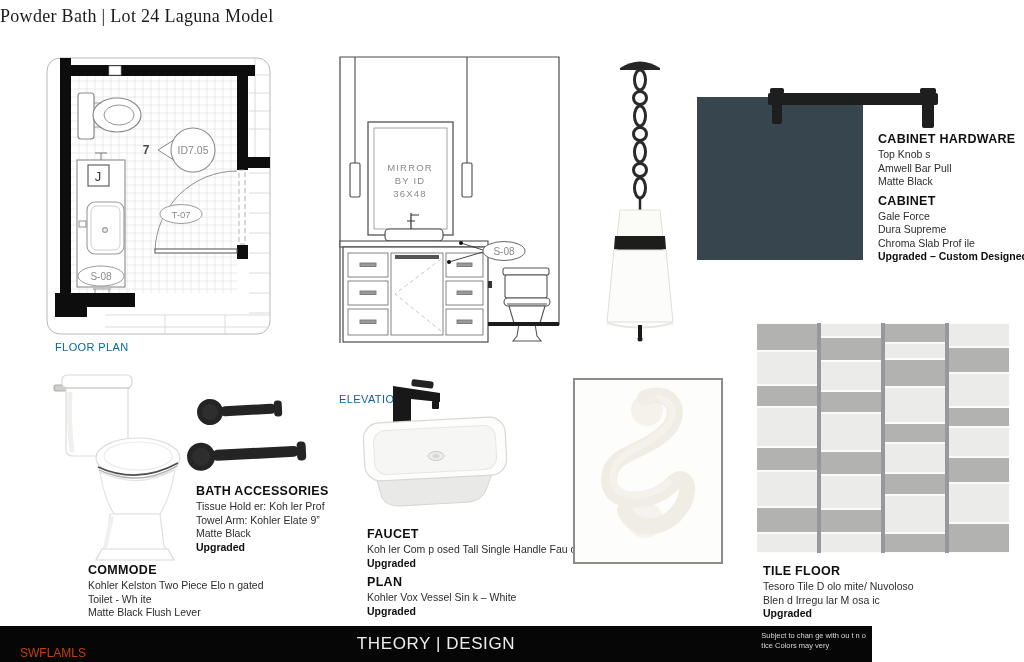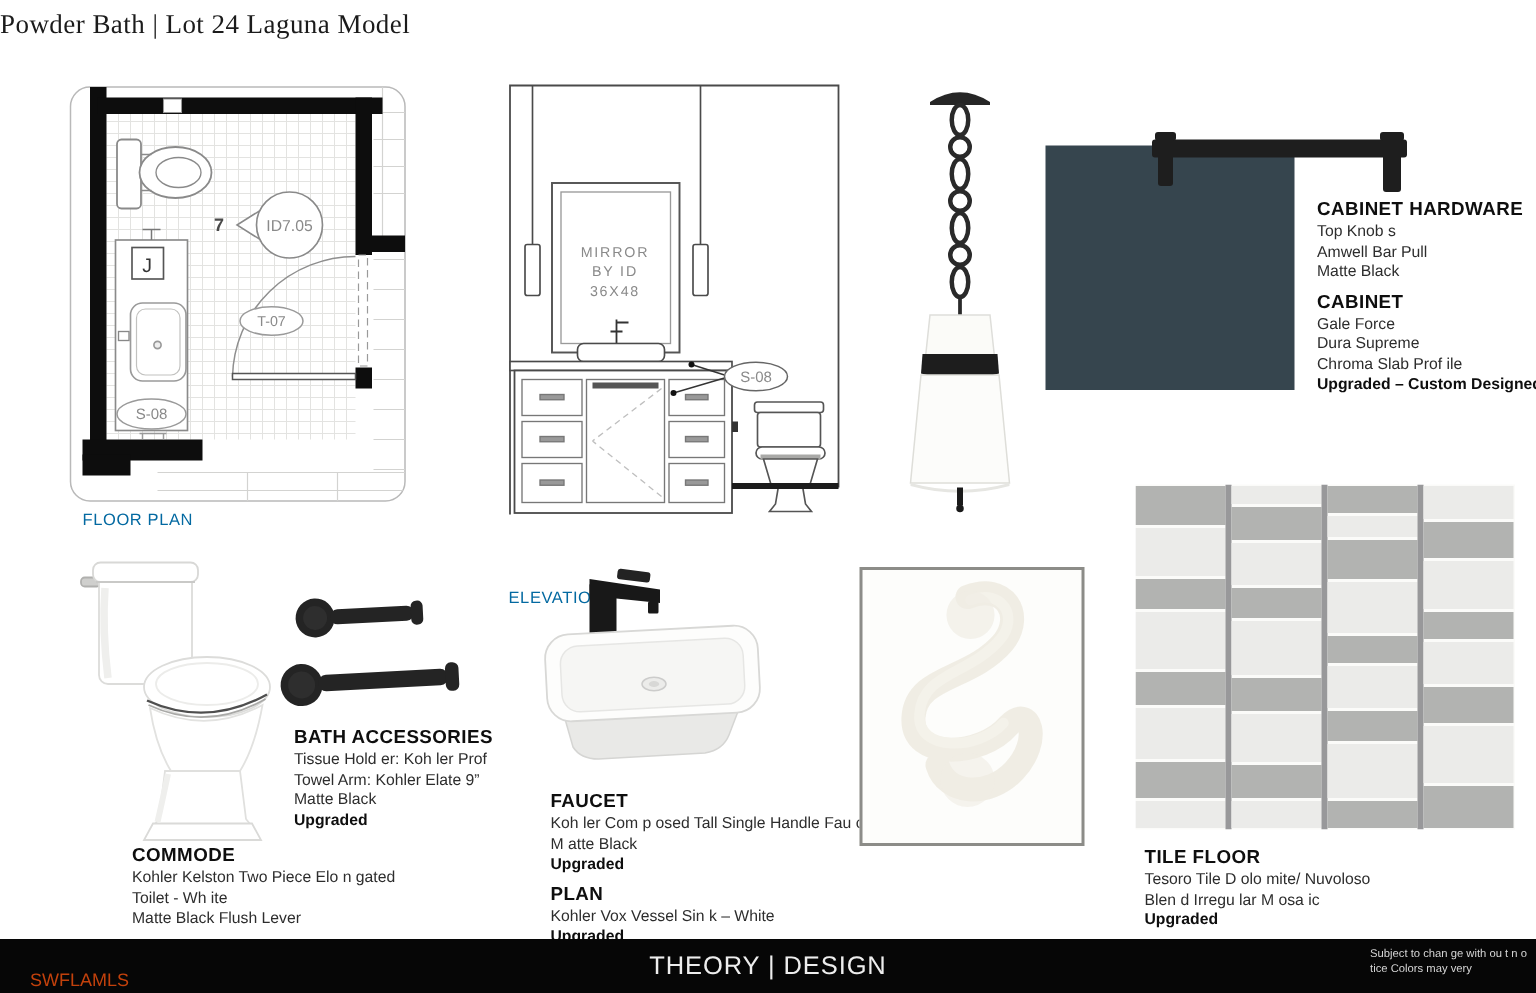--- a/index.html
+++ b/index.html
@@ -8,21 +8,21 @@
   .abs{position:absolute;}
   .title{left:0;right:0;top:6px;text-align:left;font-family:"Liberation Serif",serif;
          font-size:18px;color:#1b1b1b;letter-spacing:.3px;}
   .caption{font-size:11px;font-weight:normal;color:#0369a1;letter-spacing:.4px;}
   .spec{font-size:10.5px;color:#2d2d2d;line-height:13.5px;white-space:nowrap;}
   .spec .h{font-size:12.5px;font-weight:bold;color:#0e0e0e;letter-spacing:.3px;line-height:14px;margin-bottom:2px;}
   .spec .h2{margin-top:5px;}
   .spec .b{font-weight:bold;color:#0e0e0e;}
   .swatch{background:#36454e;}
   .art{border:2px solid #8c8c88;background:#fdfdfb;}
-  .footer{left:0;top:626px;width:1024px;height:36px;background:#060606;}
+  .footer{left:0;top:626px;width:872px;height:36px;background:#060606;}
   .brand{left:0;right:0;top:8px;text-align:center;color:#ededed;font-size:17px;letter-spacing:.6px;}
   .watermark{left:20px;bottom:2px;color:#c2410c;font-size:12px;}
   .disclaimer{right:6px;top:5px;text-align:left;color:#d6d6d6;font-size:7.5px;line-height:9.5px;}
   svg{display:block;}
   .plantext{font-family:"Liberation Sans",sans-serif;fill:#8a8a8a;}
 </style>
 </head>
 <body>
 
 <div class="board">
@@ -288,21 +288,20 @@
         <rect x="12" y="44" width="142" height="58" rx="16" transform="rotate(-3 83 73)" fill="#fdfdfc" stroke="#d8d8d6" stroke-width="1.2"></rect>
         <rect x="22" y="52" width="122" height="44" rx="12" transform="rotate(-3 83 73)" fill="#f6f6f4" stroke="#e6e6e4" stroke-width="1"></rect>
         <ellipse cx="84" cy="80" rx="8" ry="4.5" fill="#ececea" stroke="#cccccb"></ellipse>
         <ellipse cx="84" cy="80" rx="3.5" ry="2" fill="#d8d8d6"></ellipse>
       </g>
     </svg>
   </div>
   <div class="abs spec" style="left:367px;top:527px;">
     <div class="h">FAUCET</div>
     <div>Koh ler Com p osed Tall Single Handle Fau cet</div>
-    <div>M atte Black</div>
     <div class="b">Upgraded</div>
     <div class="h h2">PLAN</div>
     <div>Kohler Vox Vessel Sin k – White</div>
     <div class="b">Upgraded</div>
   </div>
 
   <div class="abs art" style="left:573px;top:378px;width:146px;height:182px;">
     <svg width="146" height="182" viewBox="0 0 146 182">
       <path d="M70 18 C95 8 108 30 94 48 C72 74 36 70 34 98 C32 128 80 124 97 104 C112 88 120 114 101 134 C84 152 56 150 50 130" fill="none" stroke="#eeebe1" stroke-width="16" stroke-linecap="round" opacity="0.9"></path>
       <path d="M72 20 C94 12 104 32 92 46 C72 70 40 68 38 96 C36 122 78 120 94 102" fill="none" stroke="#f4f2ea" stroke-width="7" stroke-linecap="round"></path>

